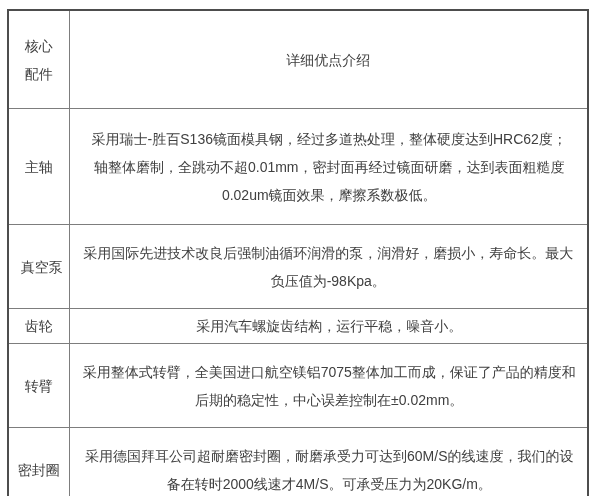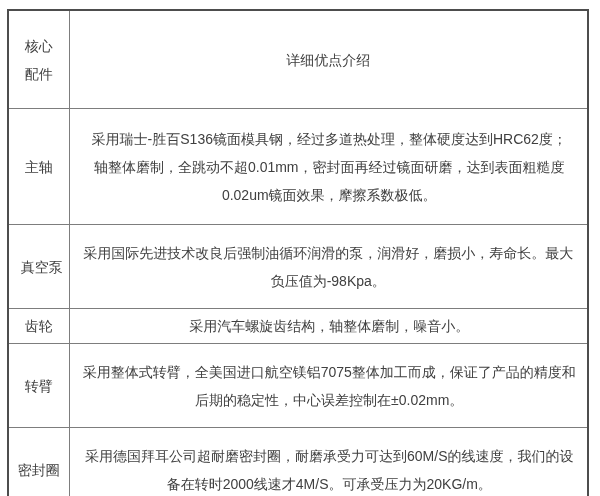--- a/index.html
+++ b/index.html
@@ -77,21 +77,21 @@
         <td class="desc-cell">采用瑞士-胜百S136镜面模具钢，经过多道热处理，整体硬度达到HRC62度；　轴整体磨制，全跳动不超0.01mm，密封面再经过镜面研磨，达到表面粗糙度0.02um镜面效果，摩擦系数极低。</td>
       </tr>
 
       <tr class="r-pump">
         <td class="component-cell">真空泵</td>
         <td class="desc-cell">采用国际先进技术改良后强制油循环润滑的泵，润滑好，磨损小，寿命长。最大负压值为-98Kpa。</td>
       </tr>
 
       <tr class="r-gear">
         <td class="component-cell">齿轮</td>
-        <td class="desc-cell">采用汽车螺旋齿结构，轴整体磨制，噪音小。</td>
+        <td class="desc-cell">采用汽车螺旋齿结构，运行平稳，噪音小。</td>
       </tr>
 
       <tr class="r-arm">
         <td class="component-cell">转臂</td>
         <td class="desc-cell">采用整体式转臂，全美国进口航空镁铝7075整体加工而成，保证了产品的精度和后期的稳定性，中心误差控制在±0.02mm。</td>
       </tr>
 
       <tr class="r-seal">
         <td class="component-cell">密封圈</td>
         <td class="desc-cell">采用德国拜耳公司超耐磨密封圈，耐磨承受力可达到60M/S的线速度，我们的设备在转时2000线速才4M/S。可承受压力为20KG/m。</td>

